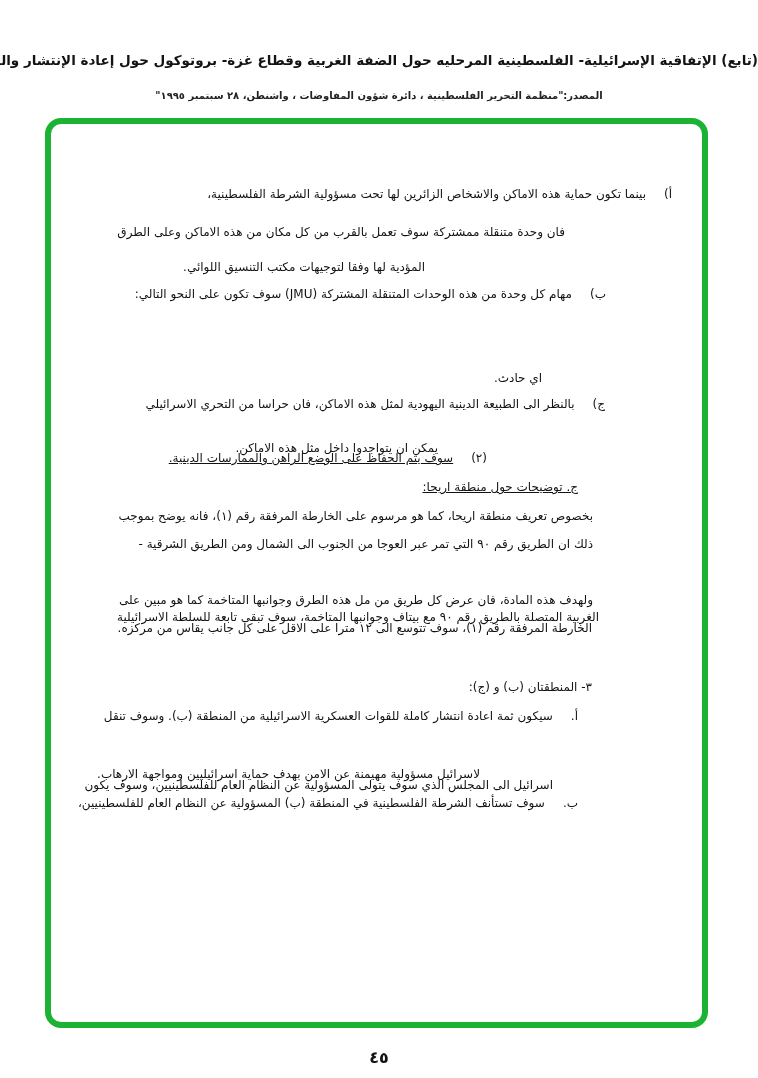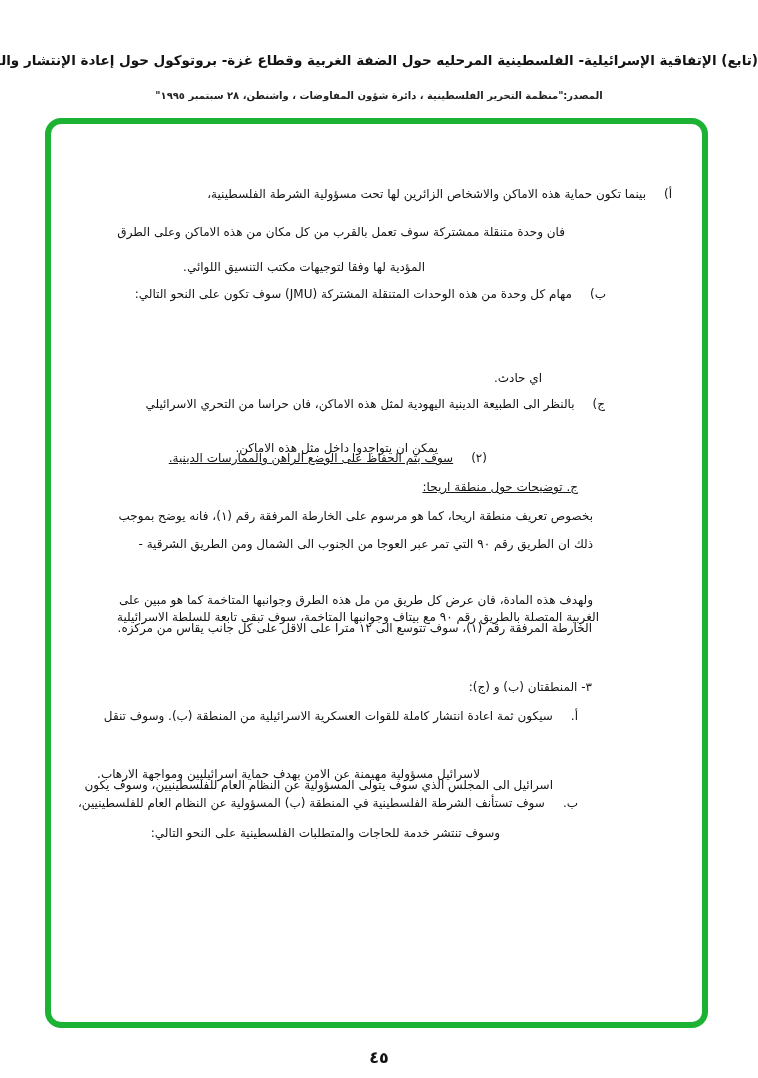--- a/index.html
+++ b/index.html
@@ -86,17 +86,16 @@
 
   <div class="ln" style="top:706px;right:180px;">
     <span class="mk">أ.</span><span>سيكون ثمة اعادة انتشار كاملة للقوات العسكرية الاسرائيلية من المنطقة (ب). وسوف تنقل</span>
   </div>
   <div class="ln" style="top:735px;right:205px;margin-top:40px;">اسرائيل الى المجلس الذي سوف يتولى المسؤولية عن النظام العام للفلسطينيين، وسوف يكون</div>
   <div class="ln" style="top:764px;right:278px;">لاسرائيل مسؤولية مهيمنة عن الامن بهدف حماية اسرائيليين ومواجهة الارهاب.</div>
 
   <div class="ln" style="top:793px;right:180px;">
     <span class="mk">ب.</span><span>سوف تستأنف الشرطة الفلسطينية في المنطقة (ب) المسؤولية عن النظام العام للفلسطينيين،</span>
   </div>
-  <div class="ln" style="top:823px;right:258px;">وسوف تنتشر خدمة للحاجات والمتطلبات الفلسطينية على النحو التالي:</div>
 
   <div class="pgnum">٤٥</div>
 
 </div>
 
 </body></html>

